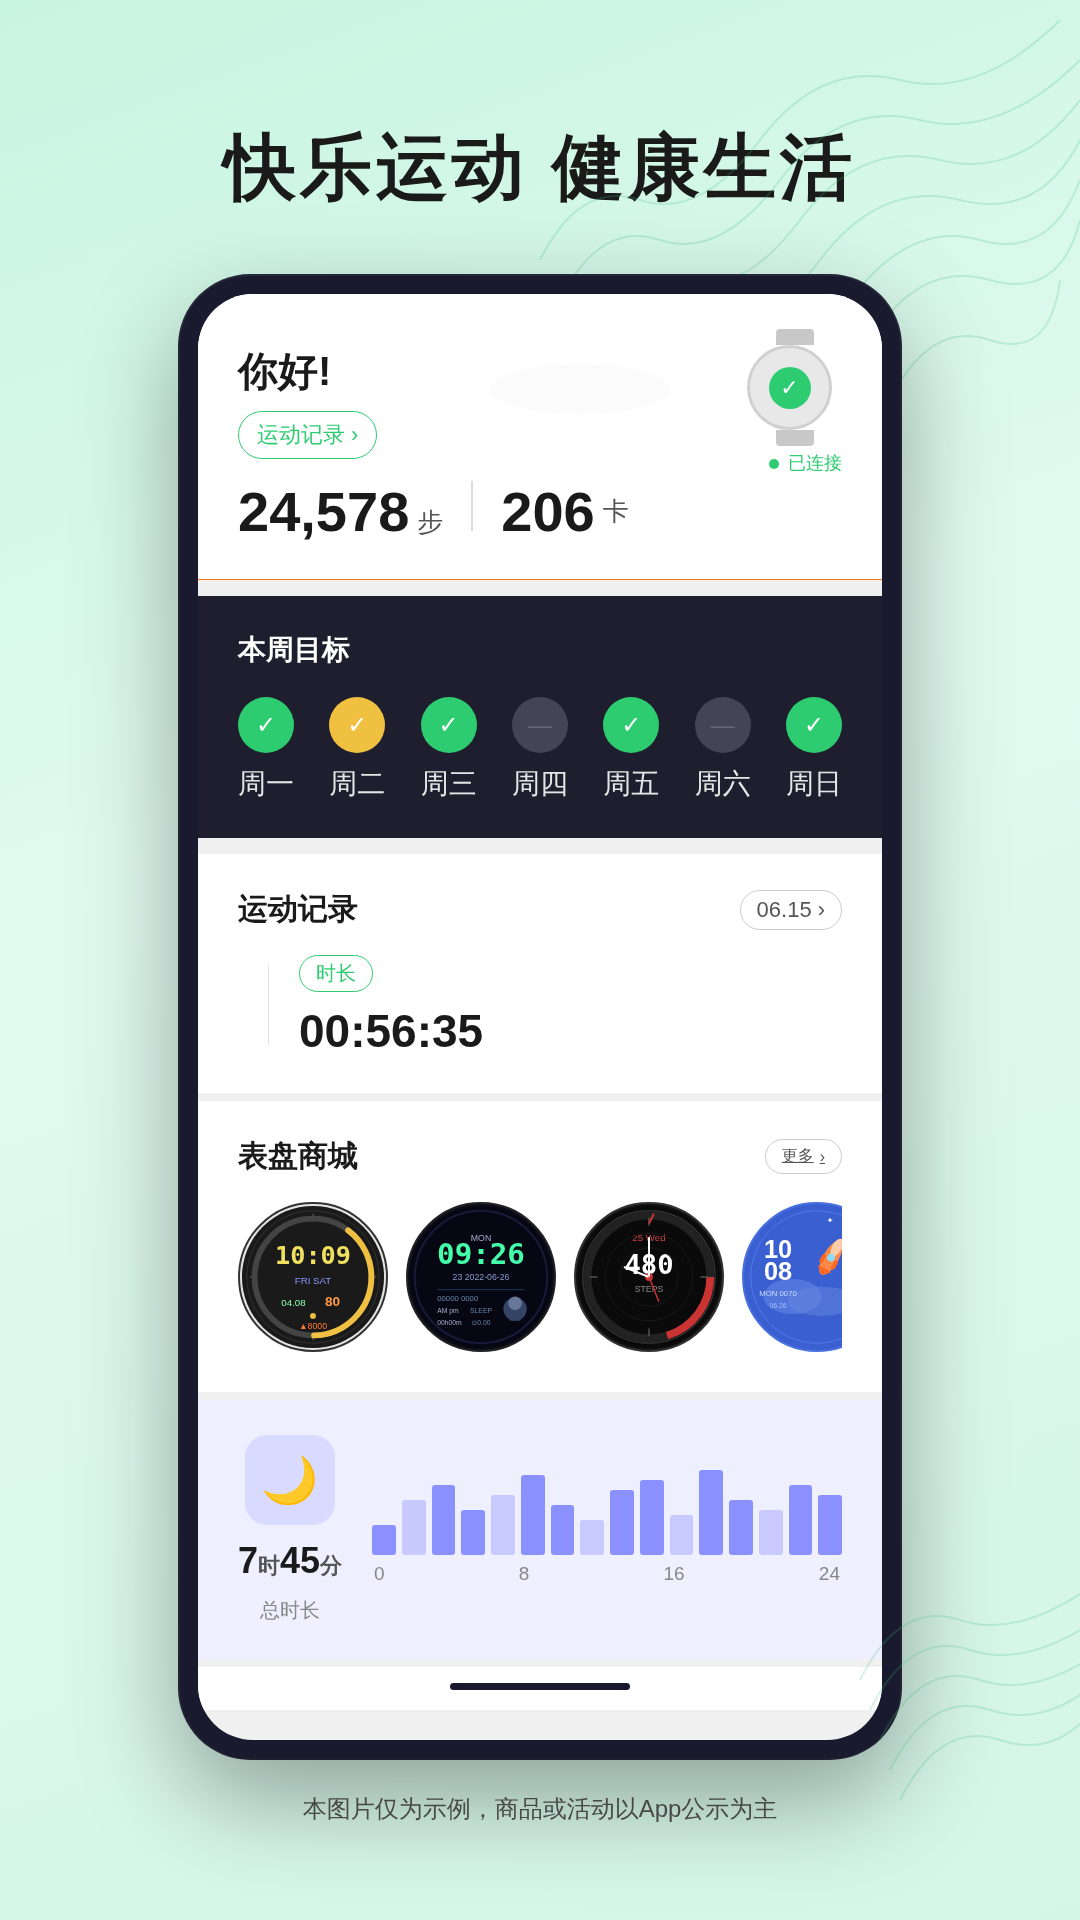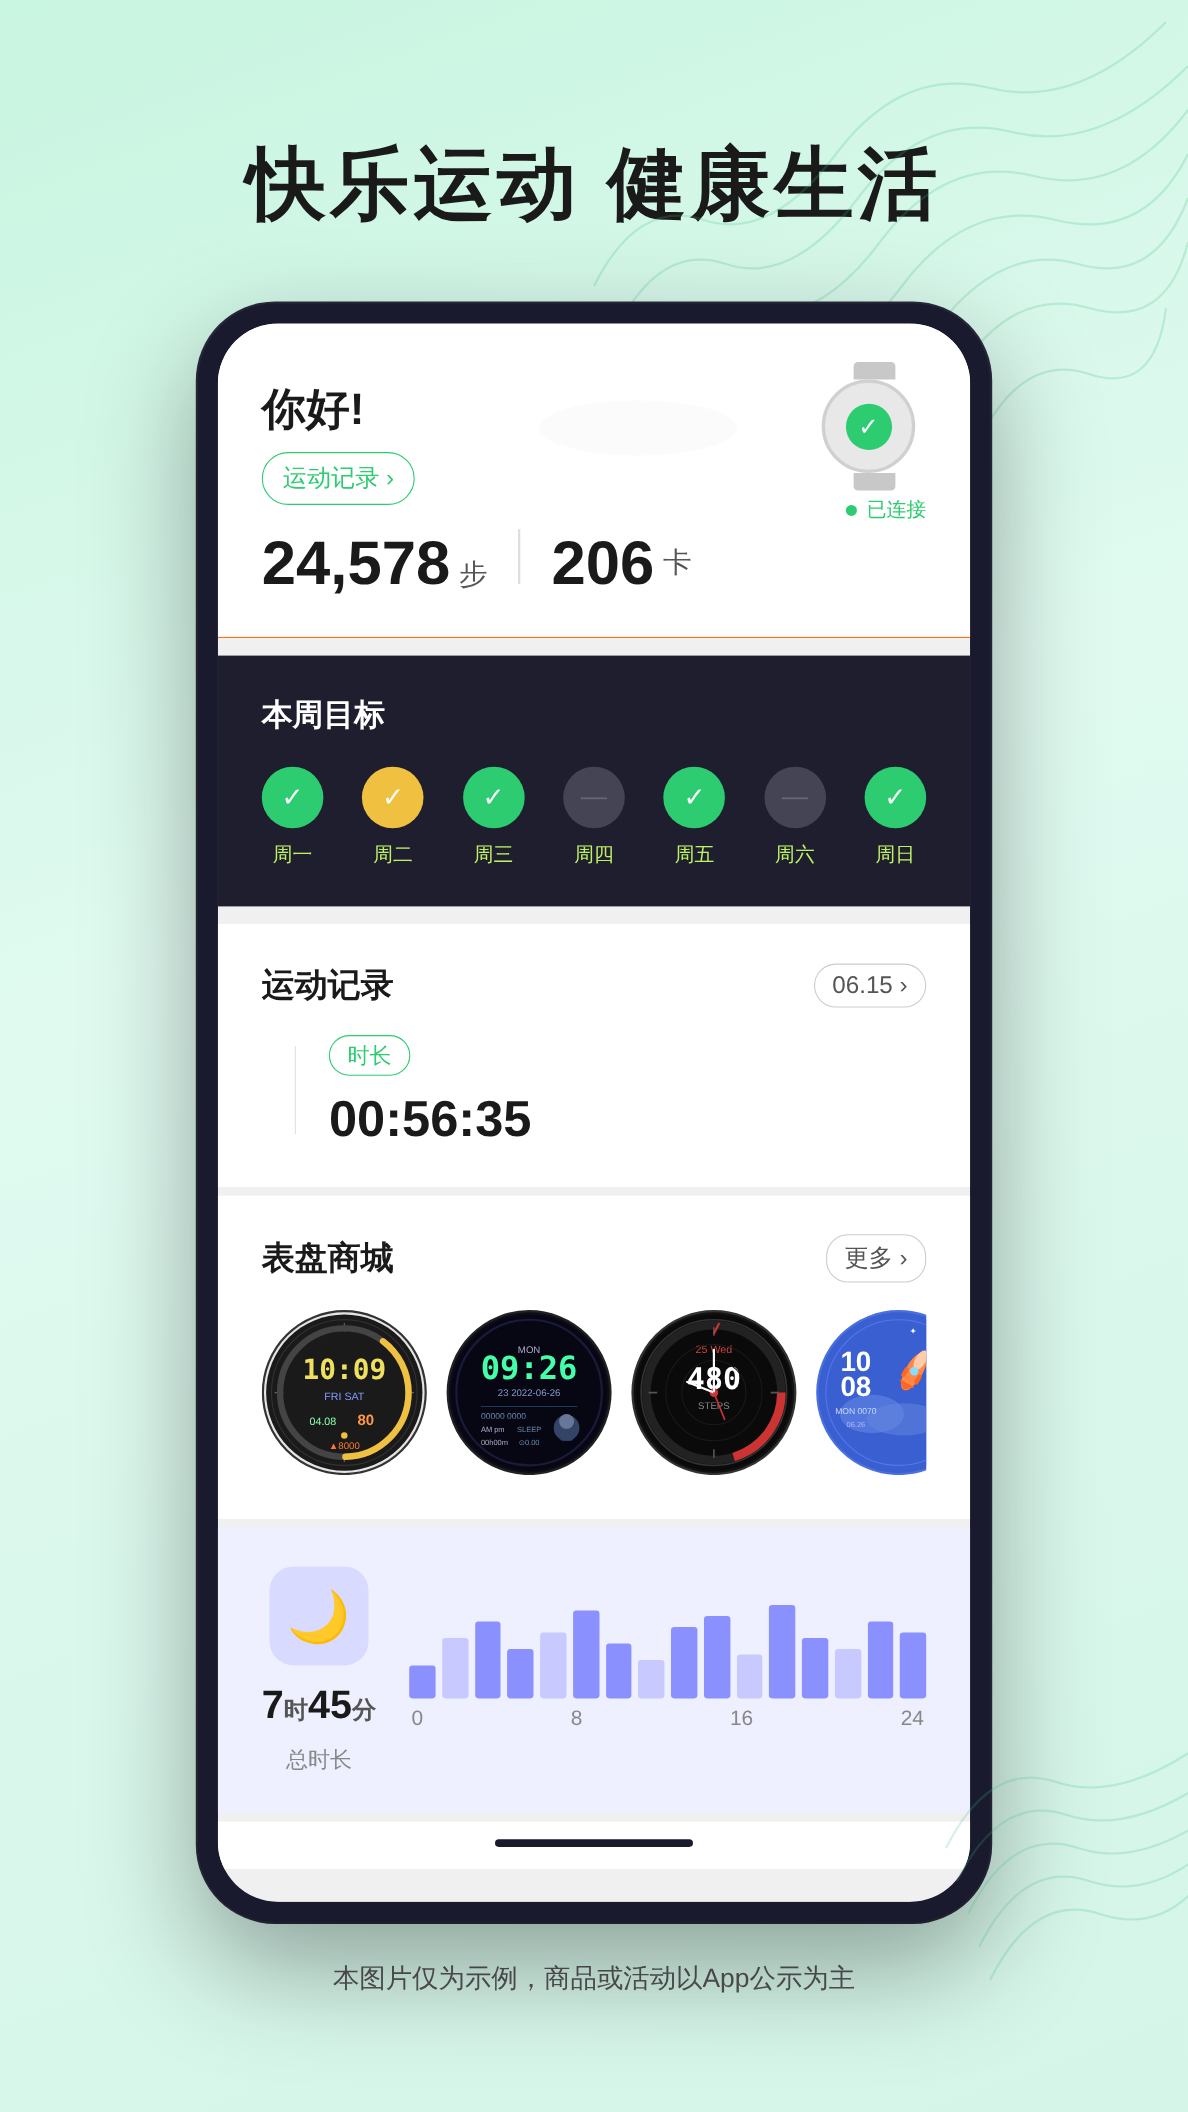--- a/index.html
+++ b/index.html
@@ -263,22 +263,22 @@
       background: #f0c040;
       color: white;
     }
 
     .day-circle.gray {
       background: #444455;
       color: #666677;
     }
 
     .day-label {
-      color: #bef264;
-      font-size: 18px;
+      color: #e5e5e5;
+      font-size: 28px;
     }
 
     
     .exercise-section {
       background: white;
       margin: 8px 0;
       padding: 35px 40px;
     }
 
     .section-header {
@@ -349,26 +349,27 @@
     .store-section {
       background: white;
       margin: 8px 0;
       padding: 35px 40px 40px 40px;
     }
 
     .more-btn {
       border: 1.5px solid #ccc;
       border-radius: 20px;
       padding: 6px 16px;
-      font-size: 22px;
+      font-size: 16px;
       color: #555;
       display: flex;
       align-items: center;
       gap: 6px;
       cursor: pointer;
+      text-decoration: underline;
     }
 
     .watch-faces-row {
       display: flex;
       gap: 18px;
       overflow: hidden;
     }
 
     .watch-face {
       width: 150px;

